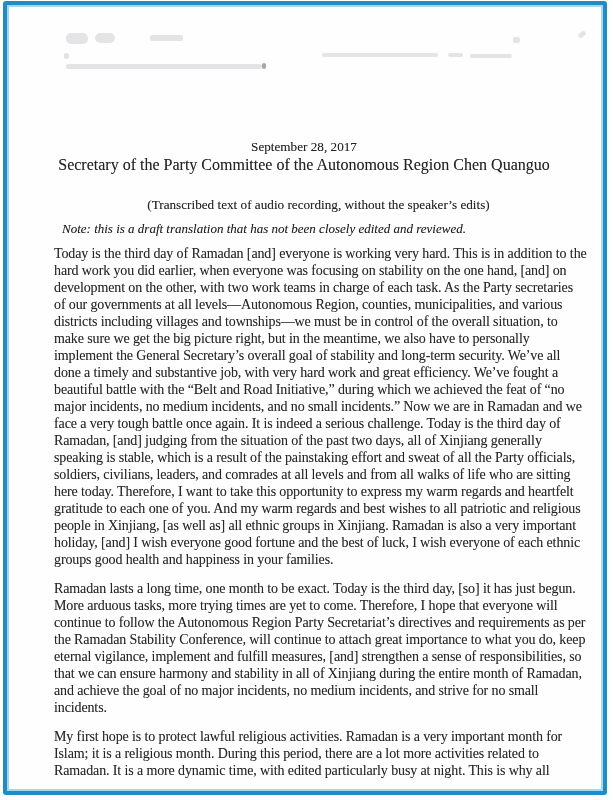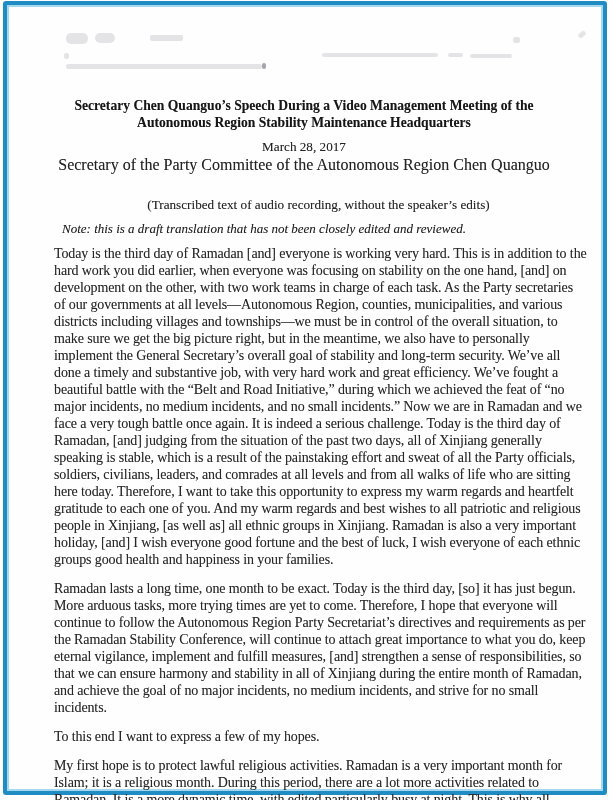--- a/index.html
+++ b/index.html
@@ -85,23 +85,21 @@
   <div class="mark" style="left:150px;top:35px;width:33px;height:6px;"></div>
   <div class="mark" style="left:513px;top:37px;width:7px;height:6px;"></div>
   <div class="mark" style="left:578px;top:32px;width:8px;height:5px;transform:rotate(-38deg);"></div>
   <div class="mark" style="left:64px;top:53px;width:5px;height:6px;"></div>
   <div class="mark" style="left:322px;top:53px;width:116px;height:4px;"></div>
   <div class="mark" style="left:448px;top:53px;width:15px;height:4px;"></div>
   <div class="mark" style="left:470px;top:54px;width:42px;height:4px;"></div>
   <div class="mark" style="left:66px;top:64px;width:196px;height:5px;"></div>
   <div class="mark dark" style="left:262px;top:63px;width:4px;height:6px;"></div>
 
-  <div class="tblock title">Secretary Chen Quanguo’s Speech During a Video Management Meeting of the
-Autonomous Region Stability Maintenance Headquarters</div>
-  <div class="tblock date">March 28, 2017</div>
+  <div class="tblock date">September 28, 2017</div>
   <div class="tblock byline">Secretary of the Party Committee of the Autonomous Region Chen Quanguo</div>
   <div class="tblock source">(Transcribed text of audio recording, without the speaker’s edits)</div>
 
   <div class="note">Note: this is a draft translation that has not been closely edited and reviewed.</div>
 
   <div class="body-text">
     <p class="para">Today is the third day of Ramadan [and] everyone is working very hard. This is in addition to the
 hard work you did earlier, when everyone was focusing on stability on the one hand, [and] on
 development on the other, with two work teams in charge of each task. As the Party secretaries
 of our governments at all levels—Autonomous Region, counties, municipalities, and various
@@ -121,19 +119,18 @@
 holiday, [and] I wish everyone good fortune and the best of luck, I wish everyone of each ethnic
 groups good health and happiness in your families.</p>
     <p class="para">Ramadan lasts a long time, one month to be exact. Today is the third day, [so] it has just begun.
 More arduous tasks, more trying times are yet to come. Therefore, I hope that everyone will
 continue to follow the Autonomous Region Party Secretariat’s directives and requirements as per
 the Ramadan Stability Conference, will continue to attach great importance to what you do, keep
 eternal vigilance, implement and fulfill measures, [and] strengthen a sense of responsibilities, so
 that we can ensure harmony and stability in all of Xinjiang during the entire month of Ramadan,
 and achieve the goal of no major incidents, no medium incidents, and strive for no small
 incidents.</p>
-    <p class="para">To this end I want to express a few of my hopes.</p>
     <p class="para">My first hope is to protect lawful religious activities. Ramadan is a very important month for
 Islam; it is a religious month. During this period, there are a lot more activities related to
 Ramadan. It is a more dynamic time, with edited particularly busy at night. This is why all</p>
   </div>
 
 </div>
 
 </body></html>

